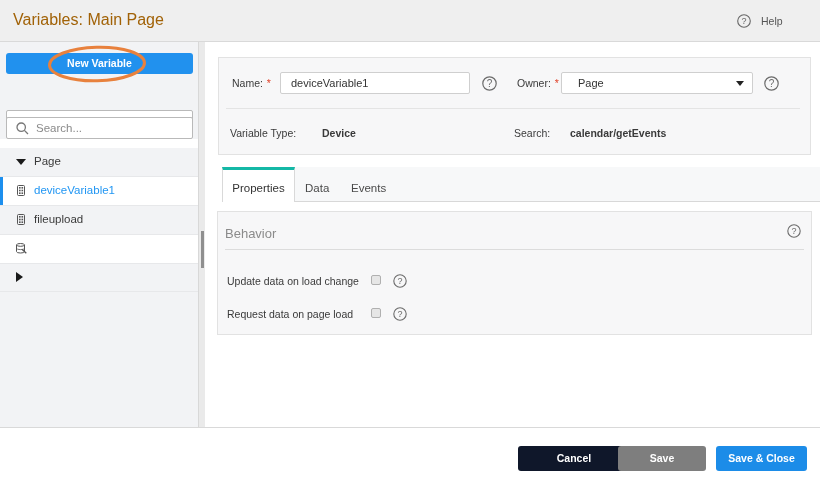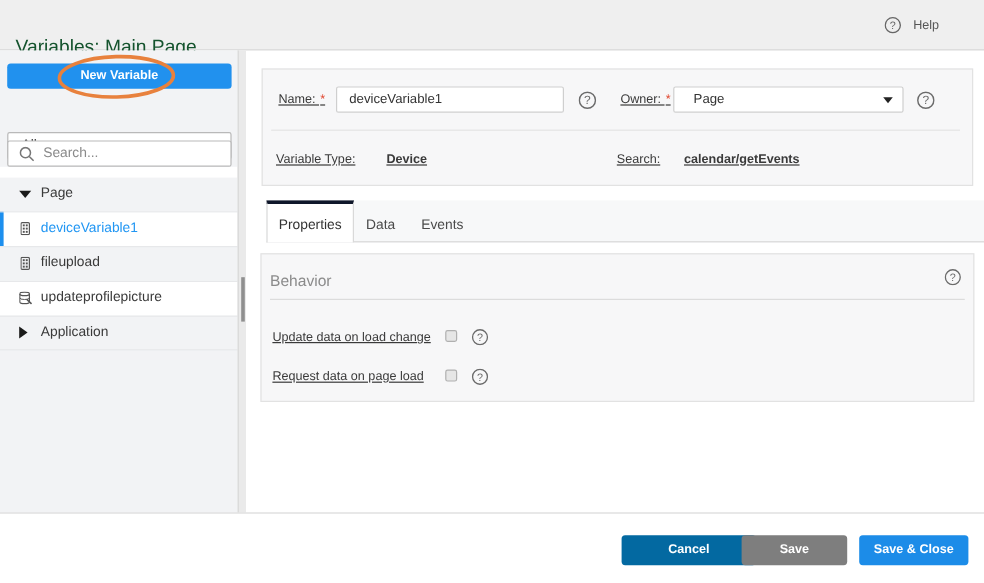--- a/index.html
+++ b/index.html
@@ -2,21 +2,21 @@
 <html><head>
 <meta charset="utf-8">
 <style>
   * { margin:0; padding:0; box-sizing:border-box; }
   html,body { width:820px; height:486px; font-family:"Liberation Sans", sans-serif; background:#fff; overflow:hidden; }
   body { position:relative; }
   .abs { position:absolute; }
 
   
   #hdr { left:0; top:0; width:820px; height:42px; background:#efefef; border-bottom:1px solid #d9d9d9; }
-  #title { left:13px; top:11px; font-size:16px; color:#14532d;margin-top:20px; }
+  #title { left:13px; top:11px; font-size:16px; color:#a16207; }
   #help { left:761px; top:15px; font-size:10.5px; color:#555; }
 
   
   #side { left:0; top:42px; width:198px; height:385px; background:#f2f3f5; }
   #newvar { left:6px; top:53px; width:187px; height:21px; background:#2191ee; border-radius:3px; color:#fff; font-weight:bold; font-size:10.5px; text-align:center; line-height:21px; }
   #allsel { left:6px; top:86px; width:187px; height:23px; background:#fff; border:1px solid #b9b9b9; border-radius:2px; font-size:11.5px; color:#3a3a3a; line-height:21px; padding-left:11px;margin-top:24px; }
   #allsel .arr { position:absolute; right:7px; top:8px; width:0; height:0; border-left:4.5px solid transparent; border-right:4.5px solid transparent; border-top:6px solid #222; }
   #search { left:6px; top:117px; width:187px; height:22px; background:#fff; border:1px solid #b9b9b9; border-radius:2px; font-size:11.5px; color:#8a8a8a; line-height:20px; padding-left:29px; }
 
   .row { position:absolute; left:0; width:198px; height:29px; font-size:11.5px; color:#3a3a3a; line-height:29px; }
@@ -24,42 +24,42 @@
   .rborder { position:absolute; left:0; width:198px; height:1px; background:#e7e8ea; }
 
   
   #sbtrack { left:198px; top:42px; width:7px; height:385px; background:#eaeaea; border-left:1px solid #d8d8d8; }
   #sbthumb { left:201px; top:231px; width:2.5px; height:37px; background:#8f8f8f; }
 
   #botline { left:0; top:427px; width:820px; height:1px; background:#d9d9d9; }
 
   
   #fpanel { left:218px; top:57px; width:593px; height:98px; background:#f7f7f8; border:1px solid #e2e2e2; }
-  .lbl { position:absolute; font-size:10.5px; color:#3a3a3a;text-decoration:underline; }
+  .lbl { position:absolute; font-size:10.5px; color:#3a3a3a; }
   .red { color:#e0442c; }
   #nameinput { left:280px; top:72px; width:190px; height:22px; background:#fff; border:1px solid #cfcfcf; border-radius:2px; font-size:11px; color:#333; line-height:20px; padding-left:10px; }
   #ownersel { left:561px; top:72px; width:192px; height:22px; background:#fff; border:1px solid #cfcfcf; border-radius:2px; font-size:11px; color:#333; line-height:20px; padding-left:16px; }
   #ownersel .arr { position:absolute; right:8px; top:8px; width:0; height:0; border-left:4px solid transparent; border-right:4px solid transparent; border-top:5px solid #222; }
   #fdivider { left:226px; top:108px; width:574px; height:1px; background:#e4e4e4; }
   .semib { font-weight:bold;padding-left:13px; }
 
   
   #tabstrip { left:222px; top:167px; width:598px; height:35px; background:#f7f8f9; border-bottom:1px solid #d8d8d8; }
-  #tabactive { left:222px; top:167px; width:73px; height:35px; background:#fff; border-top:3px solid #0f172a; border-left:1px solid #d9d9d9; border-right:1px solid #d9d9d9; font-size:11.5px; color:#333; text-align:center; line-height:36px; }
+  #tabactive { left:222px; top:167px; width:73px; height:35px; background:#fff; border-top:3px solid #14b8a6; border-left:1px solid #d9d9d9; border-right:1px solid #d9d9d9; font-size:11.5px; color:#333; text-align:center; line-height:36px; }
   .tab { position:absolute; top:167px; height:42px; font-size:11.5px; color:#4a4a4a; line-height:42px;text-align:center; }
 
   
   #bpanel { left:217px; top:211px; width:595px; height:124px; background:#f7f7f8; border:1px solid #e2e2e2; }
   #bhead { left:225px; top:226px; font-size:13px; color:#8b8b8b; }
   #bdivider { left:225px; top:249px; width:579px; height:1px; background:#dcdcdc; }
   .chk { position:absolute; width:10px; height:10px; background:#e6e6e6; border:1px solid #b0b0b0; border-radius:2px; }
 
   
   .btn { position:absolute; top:446px; height:25px; border-radius:3px; color:#fff; font-weight:bold; font-size:10.5px; text-align:center; line-height:25px; }
-  #bcancel { left:518px; width:112px; background:#0369a1; }
+  #bcancel { left:518px; width:112px; background:#0f172a; }
   #bsave { left:618px; width:88px; background:#7e7e7e; }
   #bsaveclose { left:716px; width:91px; background:#1c8ce8; }
 </style>
 </head>
 <body>
   <div class="abs" id="hdr"></div>
   <div class="abs" id="title">Variables: Main Page</div>
   <svg class="abs" style="left:737px; top:14px;" width="14" height="14" viewBox="0 0 14 14">
     <circle cx="7" cy="7" r="6.3" fill="none" stroke="#666" stroke-width="1.1"></circle>
     <text x="7" y="10.4" text-anchor="middle" font-size="9" fill="#666" font-family="Liberation Sans">?</text>
@@ -97,25 +97,23 @@
     </svg>
     <span style="position:absolute; left:34px;">fileupload</span>
   </div>
   <div class="row white" style="top:234px;">
     <svg width="11" height="11" viewBox="0 0 11 11" style="position:absolute; left:16px; top:9px;">
       <ellipse cx="4.5" cy="1.9" rx="4" ry="1.4" fill="none" stroke="#555" stroke-width="1"></ellipse>
       <path d="M0.5 1.9 L0.5 8.6 A4 1.4 0 0 0 8.5 8.6 L8.5 1.9" fill="none" stroke="#555" stroke-width="1"></path>
       <path d="M0.5 5.2 A4 1.4 0 0 0 8.5 5.2" fill="none" stroke="#555" stroke-width="0.8"></path>
       <path d="M6.2 6.4 L10.3 10.2" stroke="#555" stroke-width="1.3"></path>
     </svg>
-    <span style="position:absolute; left:34px;">updateprofilepicture</span>
   </div>
   <div class="row" style="top:263px; border-bottom:1px solid #e7e8ea;">
     <span style="position:absolute; left:16px; top:9px; width:0; height:0; border-top:5.5px solid transparent; border-bottom:5.5px solid transparent; border-left:7px solid #1a1a1a;"></span>
-    <span style="position:absolute; left:34px;">Application</span>
   </div>
   <div class="rborder" style="top:176px;"></div>
   <div class="rborder" style="top:205px;"></div>
   <div class="rborder" style="top:234px;"></div>
   <div class="rborder" style="top:263px;"></div>
 
   <div class="abs" id="newvar">New Variable</div>
   <svg class="abs" style="left:47px; top:45px;" width="100" height="38" viewBox="0 0 100 38">
     <ellipse cx="50" cy="19" rx="47.5" ry="16.8" fill="none" stroke="#e8813d" stroke-width="3" transform="rotate(-1.5 50 19)"></ellipse>
   </svg>

